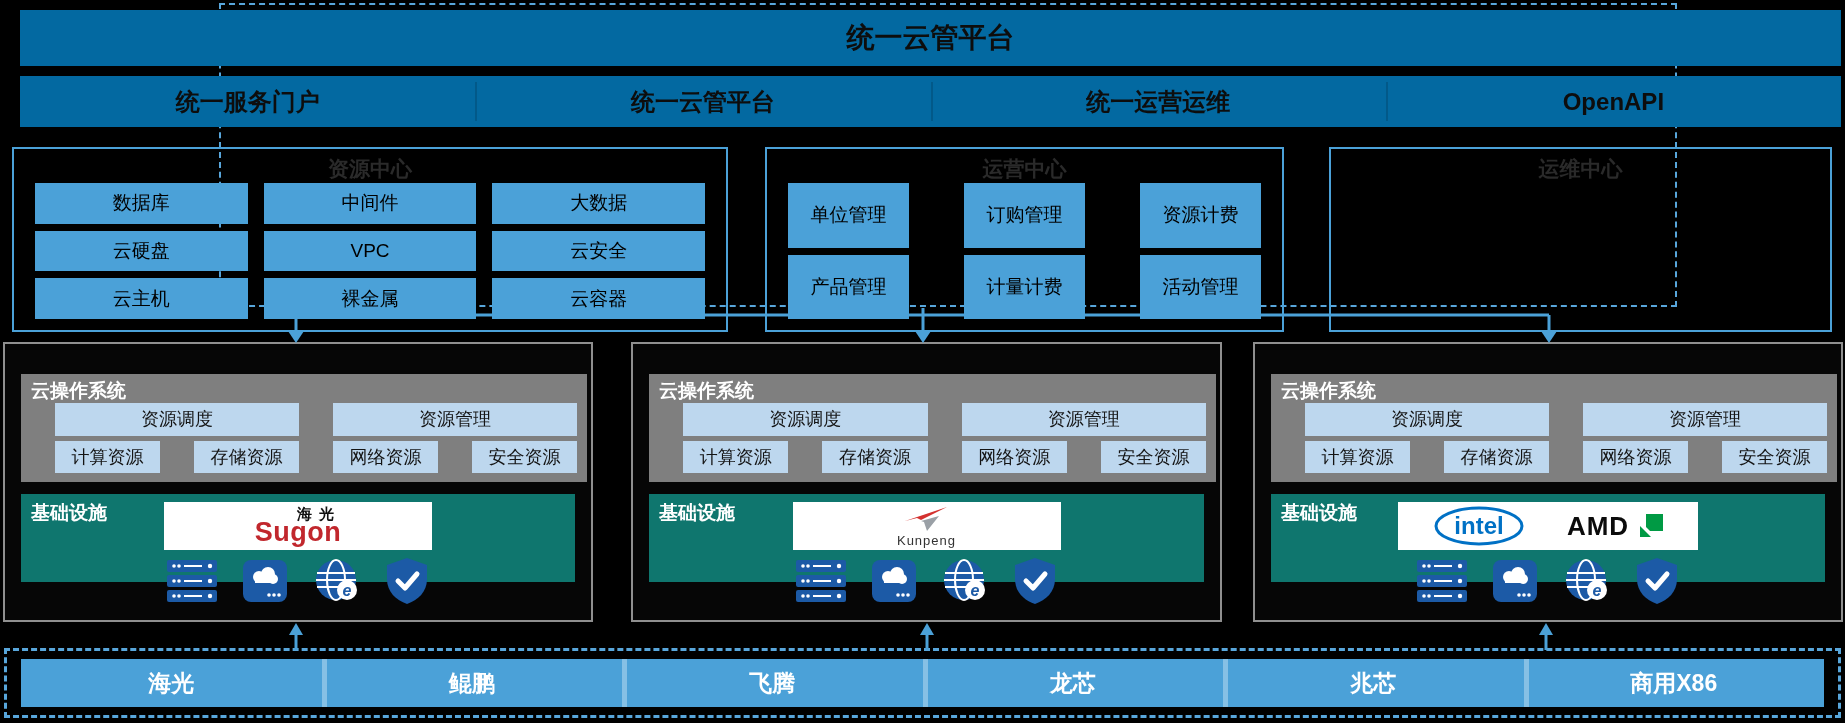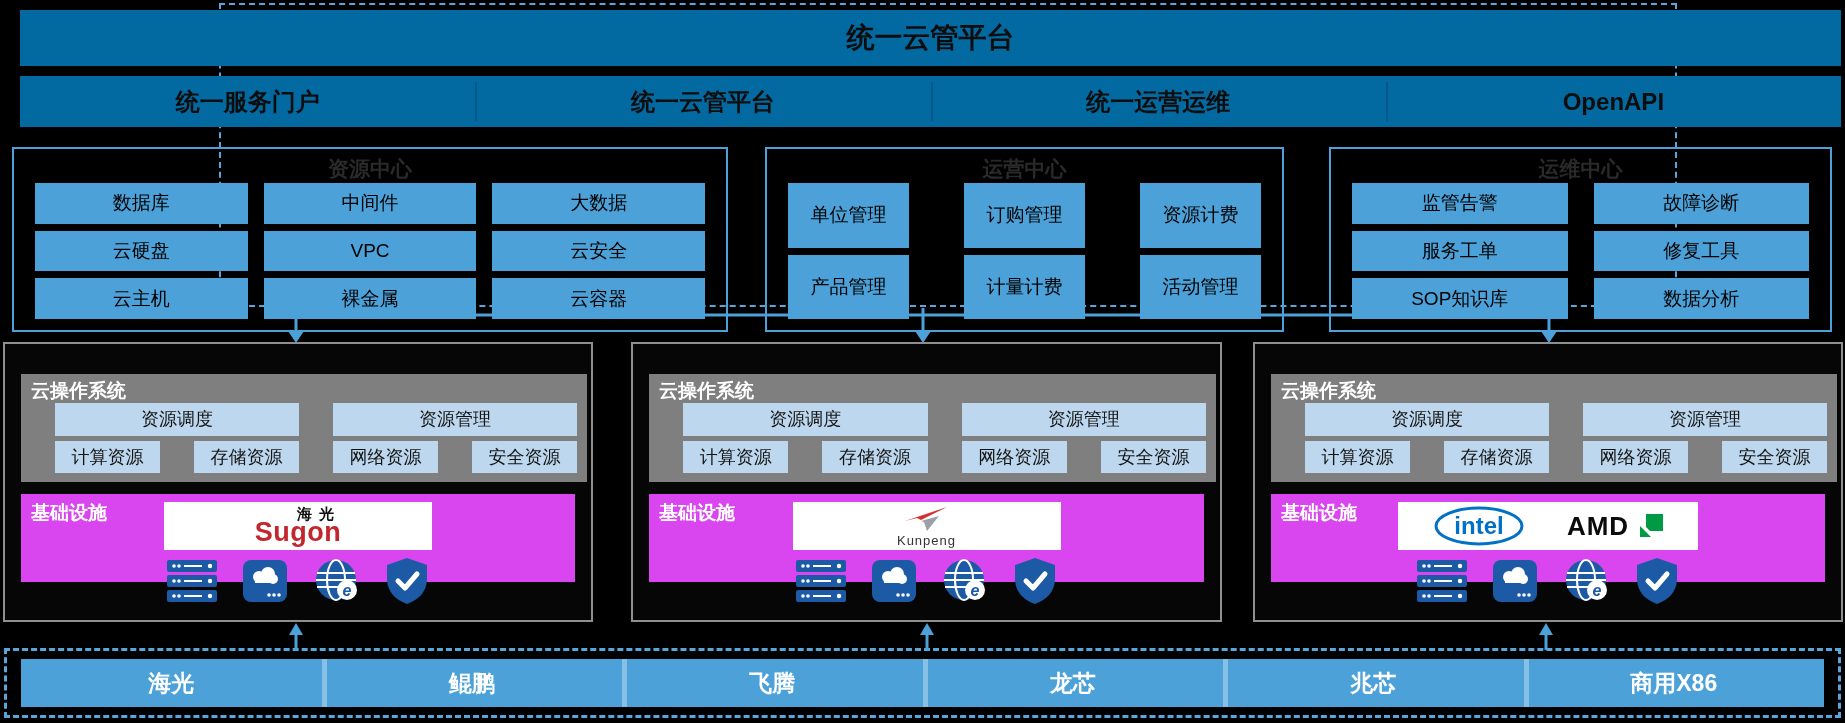--- a/index.html
+++ b/index.html
@@ -41,21 +41,21 @@
   #hwbox-a{left:3px;width:590px;}
   #hwbox-b{left:631px;width:591px;}
   #hwbox-c{left:1253px;width:590px;}
   .os-section{position:absolute;left:16px;right:4px;top:30px;height:108px;
     background:#7F7F7F;padding:4px 10px 9px;box-sizing:border-box;}
   .os-label{color:#fff;font-weight:700;font-size:19px;height:25px;line-height:25px;}
   .os-grid{display:grid;grid-template-columns:repeat(4,1fr);gap:5px 10px;height:calc(100% - 25px);}
   .os-hdr{grid-column:span 2;}
   .os-hdr,.os-cell{background:#BDD7EE;color:#141414;font-size:18px;
     display:flex;align-items:center;justify-content:center;margin-left:24px;}
-  .infra-section{position:absolute;left:16px;right:16px;top:150px;height:88px;background:#d946ef;}
+  .infra-section{position:absolute;left:16px;right:16px;top:150px;height:88px;background:#0f766e;}
   .infra-label{position:absolute;left:10px;top:6px;color:#fff;font-weight:700;font-size:19px;}
   .logo-plate{position:absolute;left:50%;transform:translateX(-50%);top:8px;height:48px;
     background:#fff;display:flex;align-items:center;justify-content:center;}
   .icons-row{position:absolute;left:50%;transform:translateX(-50%);top:63px;width:262px;
     display:flex;justify-content:space-between;align-items:center;}
   
   .sugon-logo{display:flex;flex-direction:column;align-items:center;line-height:1;}
   .sugon-cn{font-size:15px;font-weight:700;color:#111;letter-spacing:7px;margin-left:42px;}
   .sugon-en{font-size:27px;font-weight:800;color:#C1272D;letter-spacing:0.5px;margin-top:-2px;}
   .kunpeng-logo{display:flex;flex-direction:column;align-items:center;line-height:1;}
@@ -112,28 +112,20 @@
       <div class="center-btn">订购管理</div>
       <div class="center-btn">资源计费</div>
       <div class="center-btn">产品管理</div>
       <div class="center-btn">计量计费</div>
       <div class="center-btn">活动管理</div>
     </div>
   </div>
 
   <div id="box-maintenance" class="center-box">
     <div class="center-title">运维中心</div>
-    <div class="center-grid grid-2b">
-      <div class="center-btn">监管告警</div>
-      <div class="center-btn">故障诊断</div>
-      <div class="center-btn">服务工单</div>
-      <div class="center-btn">修复工具</div>
-      <div class="center-btn">SOP知识库</div>
-      <div class="center-btn">数据分析</div>
-    </div>
   </div>
 
   <svg id="connectors" width="1845" height="723" viewBox="0 0 1845 723">
     <g stroke="#4BA1D8" stroke-width="3" fill="none">
       <line x1="296" y1="315" x2="1549" y2="315"></line>
       <line x1="296" y1="315" x2="296" y2="332"></line>
       <line x1="923" y1="308" x2="923" y2="332"></line>
       <line x1="1549" y1="315" x2="1549" y2="332"></line>
       <line x1="296" y1="650" x2="296" y2="634"></line>
       <line x1="927" y1="650" x2="927" y2="634"></line>

